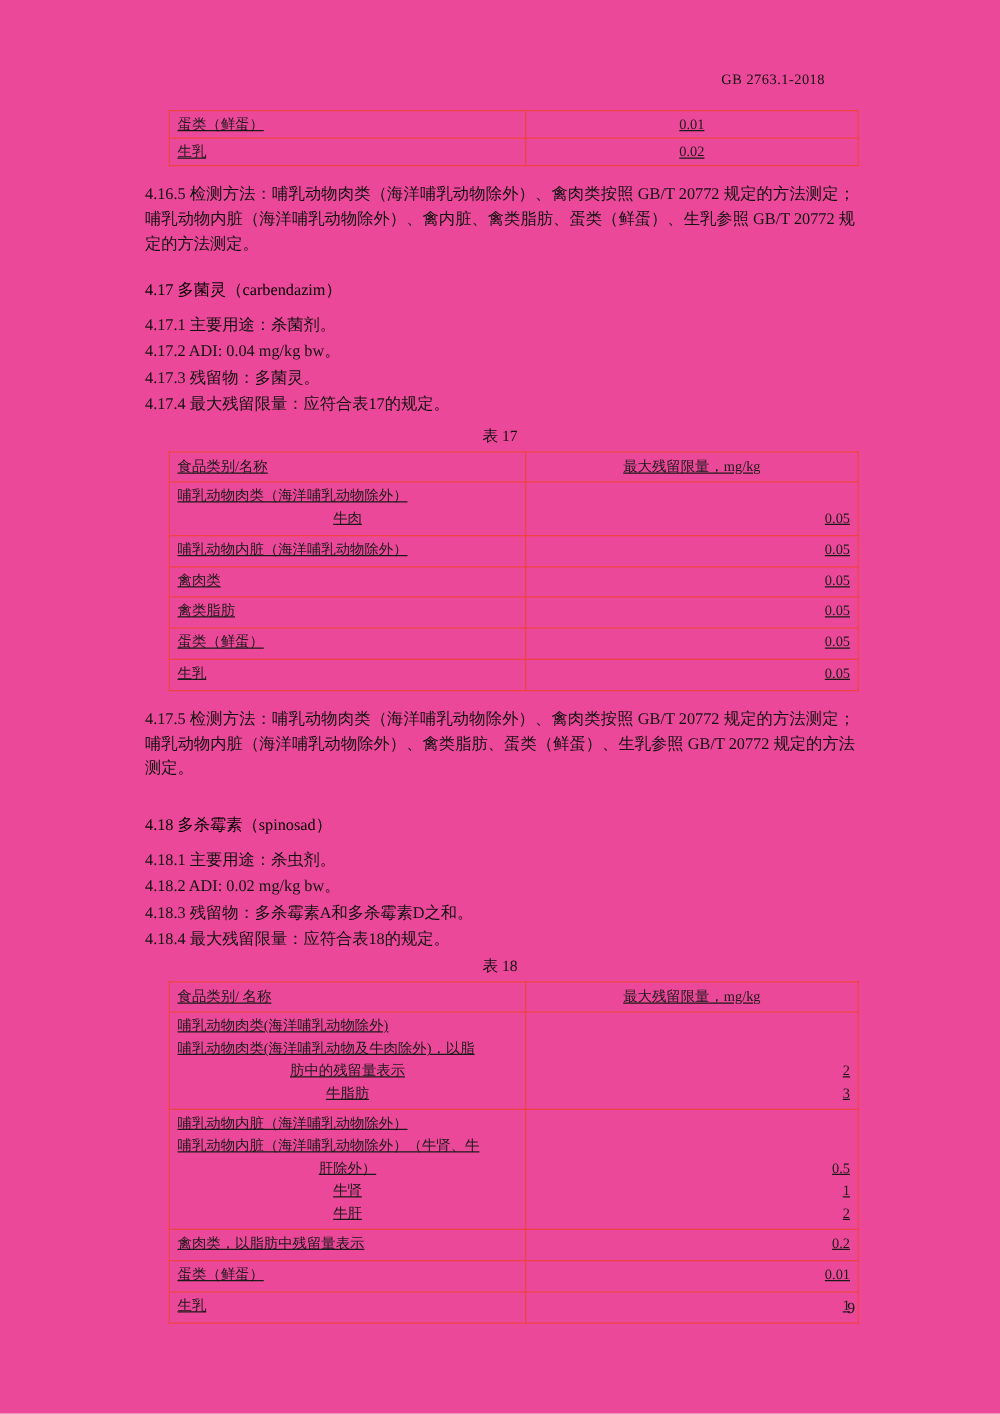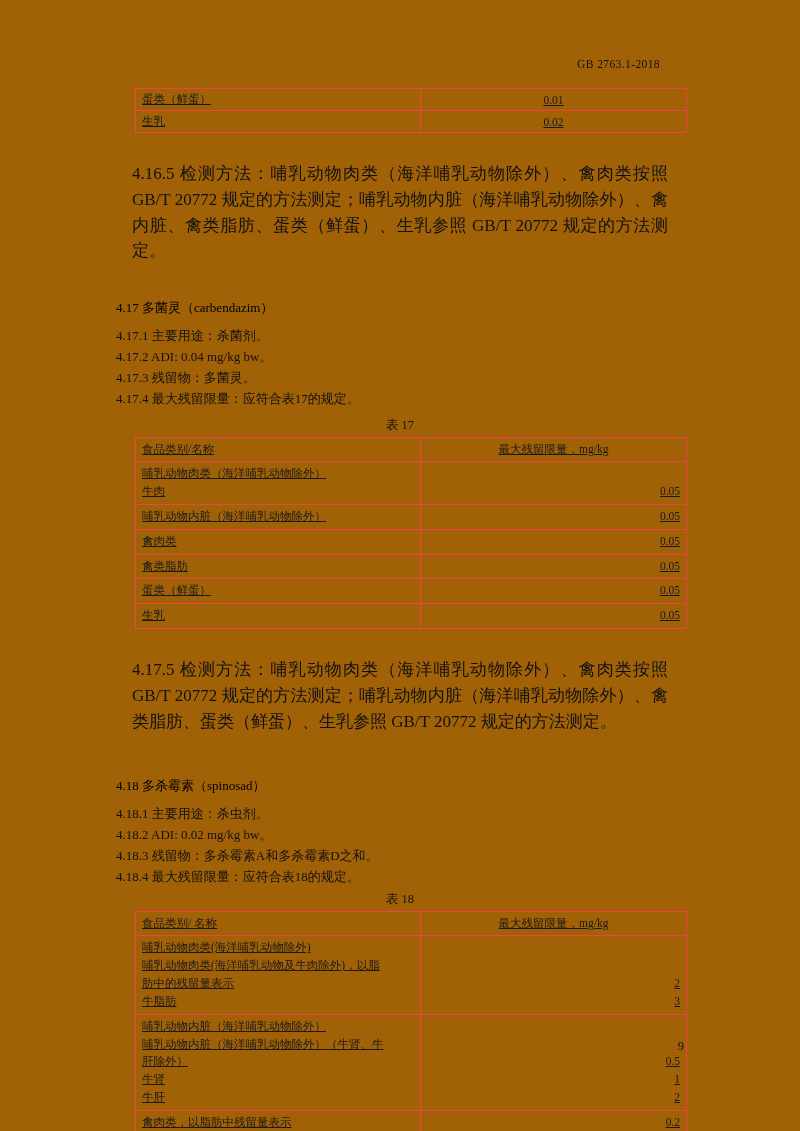--- a/index.html
+++ b/index.html
@@ -8,21 +8,21 @@
     background: #ffffff;
   }
   body {
     font-family: "Liberation Serif", "DejaVu Serif", serif;
     color: #1a1a1a;
   }
   #page {
     position: relative;
     width: 800px;
     height: 1131px;
-    background: #a16207;
+    background: #ec4899;
     box-sizing: border-box;
     overflow: hidden;
   }
 
   
   .doc-header {
     position: absolute;
     top: 58px;
     right: 140px;
     font-size: 11.5px;
@@ -58,31 +58,31 @@
   table.mrl th {
     text-align: center;
     font-size: 11.5px;
     padding: 4px 6px;
   }
   table.mrl .c-name { width: 272px; text-align: left; }
   table.mrl .c-val  { width: 253px; text-align: center; }
 
   .cell-lines { line-height: 1.55; }
   .cell-lines .ln { display: block; }
-  .cell-lines .ln.center { text-align: left; }
+  .cell-lines .ln.center { text-align: center; }
   .cell-lines .ln.left { text-align: left; }
 
   .val-lines { line-height: 1.55; text-align: right; }
   .val-lines .ln { display: block; }
   .val-lines .ln.blank { visibility: hidden; }
 
   
   p.para {
-    margin: 16px;
-    font-size: 17px;
+    margin: 0;
+    font-size: 13px;
     line-height: 1.52;
     text-align: justify;
     text-justify: inter-ideograph;
     color: #111;
   }
   p.item {
     margin: 0;
     font-size: 13px;
     line-height: 1.62;
     color: #111;

